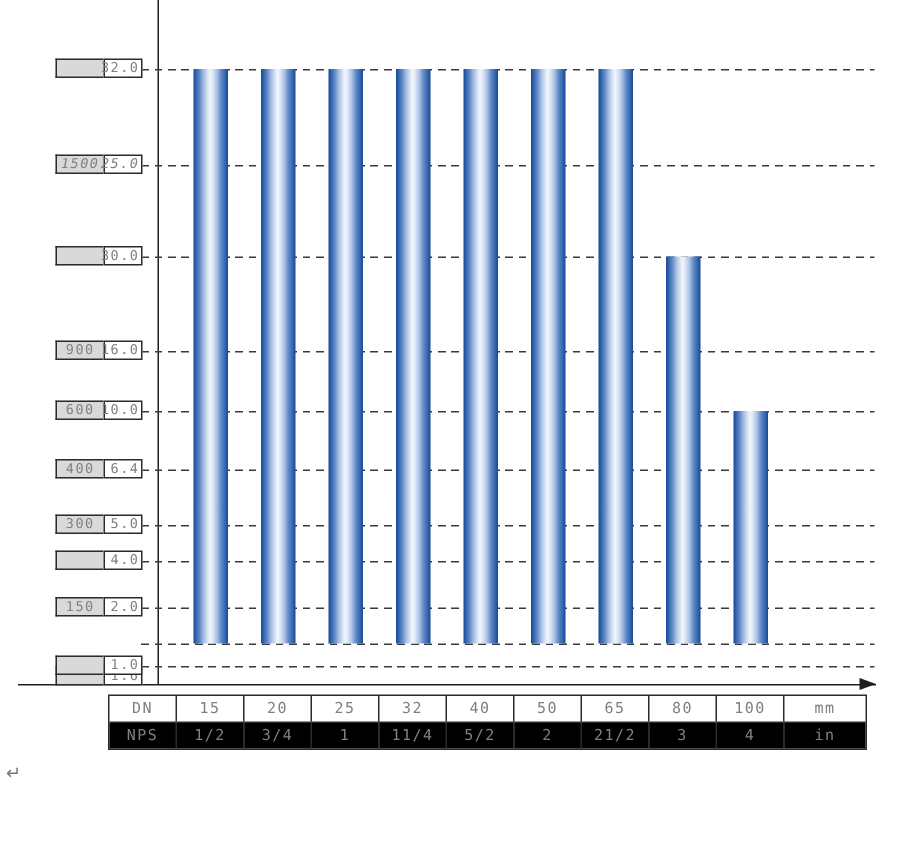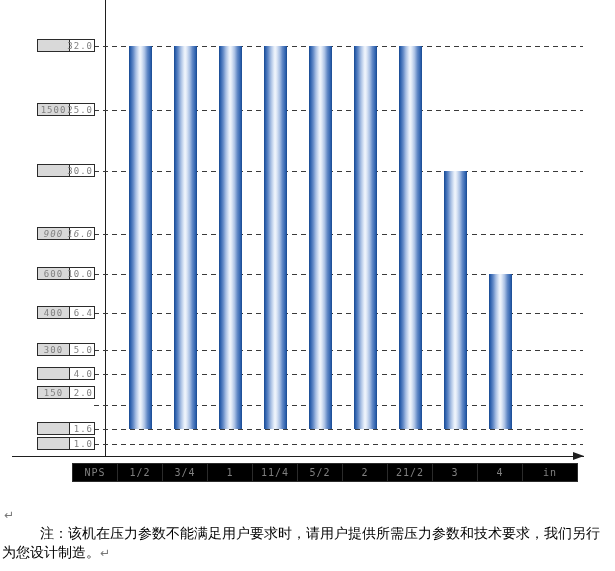--- a/index.html
+++ b/index.html
@@ -51,31 +51,31 @@
   <div id="chart">
     <div class="yaxis"></div>
     <div class="xaxis"></div>
     <div class="xarrow"></div>
   <div class="gridline" style="top: 46px;"></div>
       <div class="tick-box" style="top: 39px;">
         <div class="cell class-cell"></div>
         <div class="cell pn-cell">32.0</div>
       </div>
       <div class="gridline" style="top: 110px;"></div>
-      <div class="tick-box" style="top: 103px;">
+      <div class="tick-box" style="top: 103px; font-style: italic;">
         <div class="cell class-cell">1500</div>
         <div class="cell pn-cell">25.0</div>
       </div>
       <div class="gridline" style="top: 171px;"></div>
       <div class="tick-box" style="top: 164px;">
         <div class="cell class-cell"></div>
         <div class="cell pn-cell">30.0</div>
       </div>
       <div class="gridline" style="top: 234px;"></div>
-      <div class="tick-box" style="top: 227px; font-style: italic;">
+      <div class="tick-box" style="top: 227px;">
         <div class="cell class-cell">900</div>
         <div class="cell pn-cell">16.0</div>
       </div>
       <div class="gridline" style="top: 274px;"></div>
       <div class="tick-box" style="top: 267px; justify-content: space-between;">
         <div class="cell class-cell">600</div>
         <div class="cell pn-cell">10.0</div>
       </div>
       <div class="gridline" style="top: 313px;"></div>
       <div class="tick-box" style="top: 306px;">
@@ -86,56 +86,68 @@
       <div class="tick-box" style="top: 343px;">
         <div class="cell class-cell">300</div>
         <div class="cell pn-cell">5.0</div>
       </div>
       <div class="gridline" style="top: 374px;"></div>
       <div class="tick-box" style="top: 367px;">
         <div class="cell class-cell"></div>
         <div class="cell pn-cell">4.0</div>
       </div>
       <div class="gridline" style="top: 405px;"></div>
-      <div class="tick-box" style="top: 386px; justify-content: flex-end;">
+      <div class="tick-box" style="top: 398px; justify-content: flex-end;">
         <div class="cell class-cell">150</div>
         <div class="cell pn-cell">2.0</div>
       </div>
       <div class="gridline" style="top: 429px;"></div>
-      <div class="tick-box" style="top: 422px;">
+      <div class="tick-box" style="top: 444px;">
         <div class="cell class-cell"></div>
         <div class="cell pn-cell">1.6</div>
       </div>
       <div class="gridline" style="top: 444px;"></div>
       <div class="tick-box" style="top: 437px;">
         <div class="cell class-cell"></div>
         <div class="cell pn-cell">1.0</div>
       </div>
       <div class="bar" style="left: 129px; top: 46px; height: 383px;"></div>
       <div class="bar" style="left: 174px; top: 46px; height: 383px;"></div>
       <div class="bar" style="left: 219px; top: 46px; height: 383px;"></div>
       <div class="bar" style="left: 264px; top: 46px; height: 383px;"></div>
       <div class="bar" style="left: 309px; top: 46px; height: 383px;"></div>
       <div class="bar" style="left: 354px; top: 46px; height: 383px;"></div>
       <div class="bar" style="left: 399px; top: 46px; height: 383px;"></div>
       <div class="bar" style="left: 444px; top: 171px; height: 258px;"></div>
       <div class="bar" style="left: 489px; top: 274px; height: 155px;"></div>
     </div>
 
   <div class="size-table" id="size-table">
+      <div class="trow">
+        <div class="tcell">DN</div>
+        <div class="tcell">15</div>
+        <div class="tcell">20</div>
+        <div class="tcell">25</div>
+        <div class="tcell">32</div>
+        <div class="tcell">40</div>
+        <div class="tcell">50</div>
+        <div class="tcell">65</div>
+        <div class="tcell">80</div>
+        <div class="tcell">100</div>
+        <div class="tcell">mm</div>
+      </div>
       <div class="trow gray">
         <div class="tcell">NPS</div>
         <div class="tcell">1/2</div>
         <div class="tcell">3/4</div>
         <div class="tcell">1</div>
         <div class="tcell">11/4</div>
         <div class="tcell">5/2</div>
         <div class="tcell">2</div>
         <div class="tcell">21/2</div>
         <div class="tcell">3</div>
         <div class="tcell">4</div>
         <div class="tcell">in</div>
       </div>
     </div>
 
   <div class="pilcrow-top">↵</div>
-  <p class="note"><span>注：该机在压力参数不能满足用户要求时，请用户提供所需压力参数和技术要求，我们另行为您设计制造。</span><span class="pilcrow-inline">↵</span></p>
 </div>
 
 </body></html>

